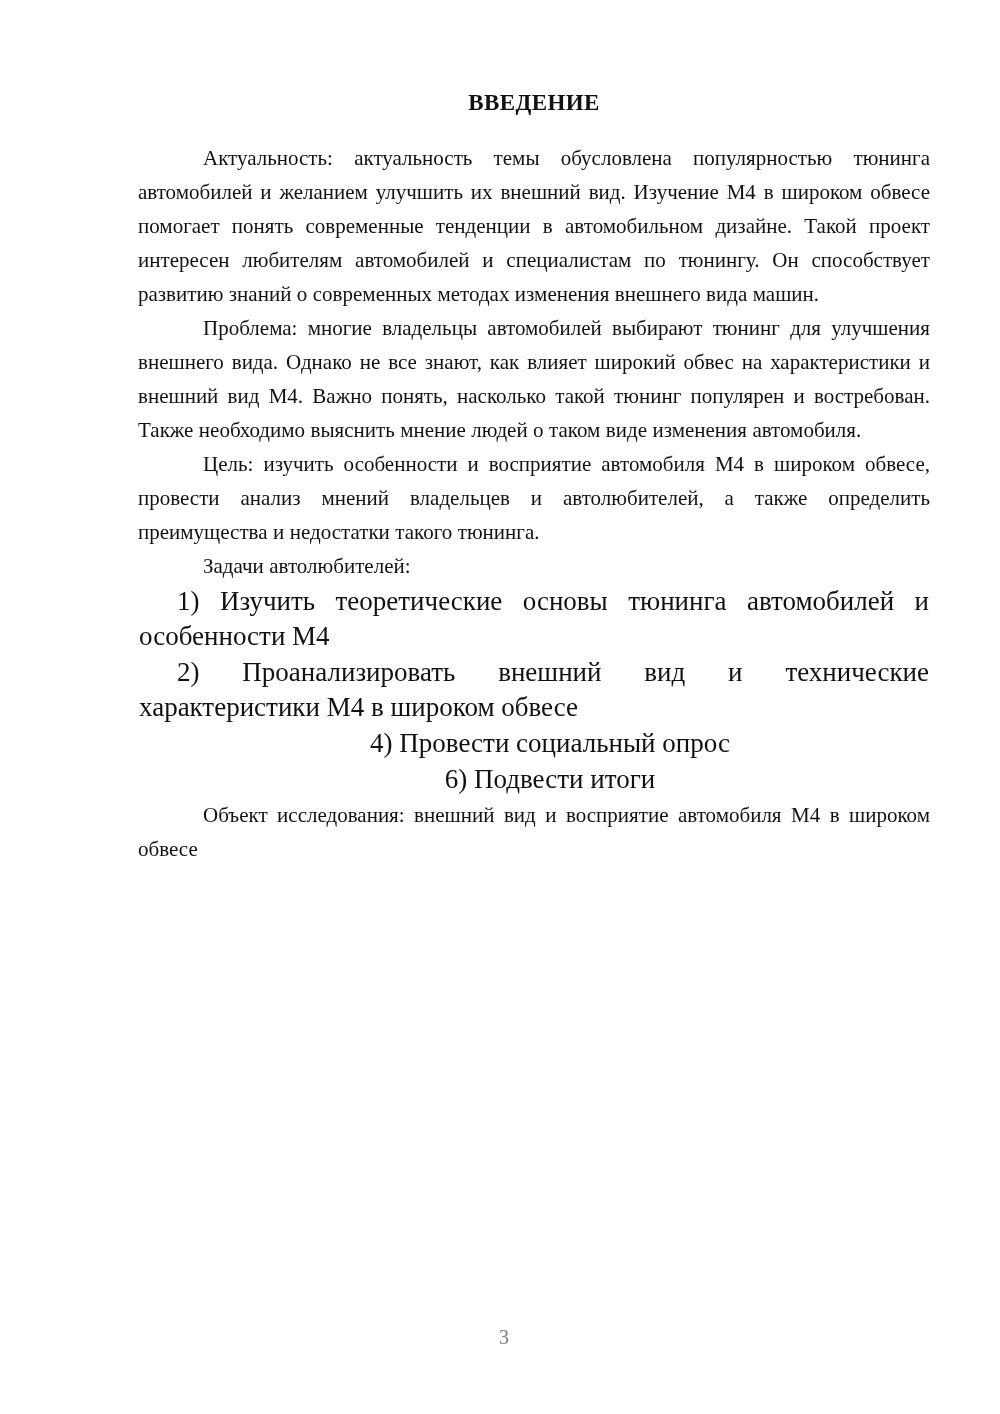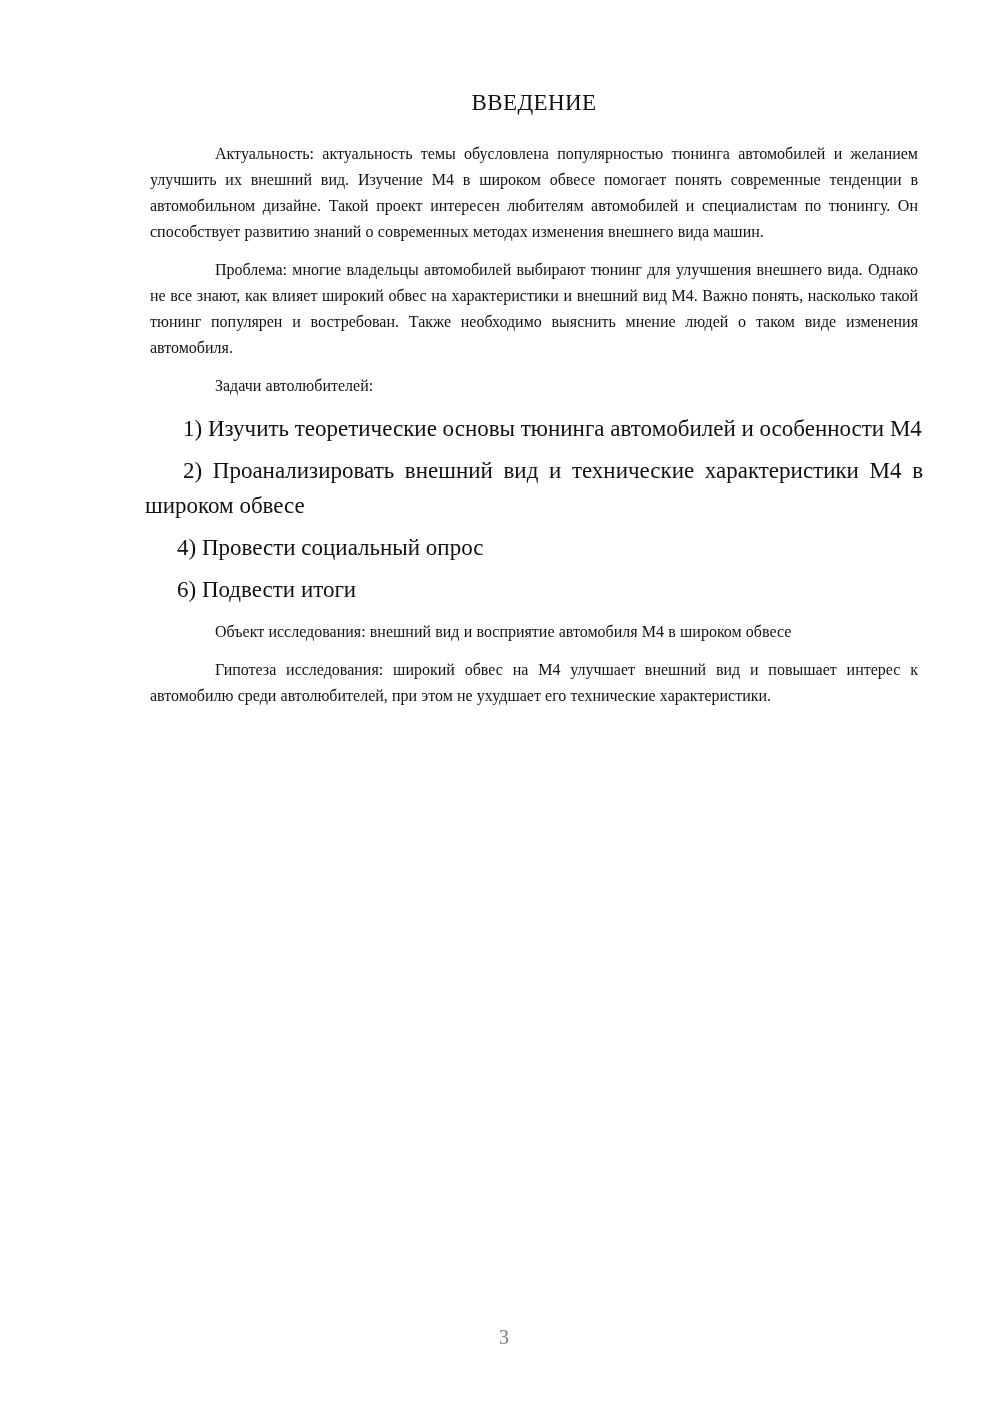--- a/index.html
+++ b/index.html
@@ -20,49 +20,49 @@
     box-sizing: border-box;
   }
   .content {
     position: absolute;
     left: 138px;
     top: 86px;
     width: 792px;
   }
   .doc-heading {
     font-size: 23px;
-    font-weight: normal;
+    font-weight: bold;
     text-align: center;
     letter-spacing: 0.4px;
     line-height: 34.5px;
     margin: 0 0 20px 0;
   }
   .para {
-    font-size: 16px;
-    line-height: 26px;
+    font-size: 21px;
+    line-height: 34px;
     text-align: justify;
     text-justify: inter-word;
-    margin: 12px;
+    margin: 0;
     text-indent: 65px;
     hyphens: none;
     word-spacing: 0.2px;
   }
   .para.last-line-left {
     text-align-last: left;
   }
   .list-item {
-    font-size: 23px;
+    font-size: 27px;
     line-height: 35px;
     text-align: justify;
     text-justify: inter-word;
     text-indent: 38px;
-    margin: 7px;
+    margin: 1px;
   }
   .list-item.short {
-    text-align: left;
+    text-align: center;
     text-indent: 32px;
   }
   .list-item.justified-full {
     text-indent: 38px;
   }
   .page-number {
     position: absolute;
     left: 0;
     top: 1326px;
     width: 1000px;
@@ -79,35 +79,35 @@
 <div class="page">
 
   <div class="content">
 
     <h1 class="doc-heading">ВВЕДЕНИЕ</h1>
 
     <p class="para last-line-left">Актуальность: актуальность темы обусловлена популярностью тюнинга автомобилей и желанием улучшить их внешний вид. Изучение M4 в широком обвесе помогает понять современные тенденции в автомобильном дизайне. Такой проект интересен любителям автомобилей и специалистам по тюнингу. Он способствует развитию знаний о современных методах изменения внешнего вида машин.</p>
 
     <p class="para last-line-left">Проблема: многие владельцы автомобилей выбирают тюнинг для улучшения внешнего вида. Однако не все знают, как влияет широкий обвес на характеристики и внешний вид M4. Важно понять, насколько такой тюнинг популярен и востребован. Также необходимо выяснить мнение людей о таком виде изменения автомобиля.</p>
 
+    <p class="para last-line-left">Цель: изучить особенности и восприятие автомобиля M4 в широком обвесе, провести анализ мнений владельцев и автолюбителей, а также определить преимущества и недостатки такого тюнинга.</p>
 
     <p class="para last-line-left">Задачи автолюбителей:</p>
 
     <p class="list-item justified-full">1)  Изучить теоретические основы тюнинга автомобилей и особенности M4</p>
 
     <p class="list-item justified-full">2) Проанализировать внешний вид и технические характеристики M4 в широком обвесе</p>
 
 
     <p class="list-item short">4) Провести социальный опрос</p>
 
     <p class="list-item short">6) Подвести итоги</p>
 
     <p class="para last-line-left">Объект исследования: внешний вид и восприятие автомобиля M4 в широком обвесе</p>
 
 
-    <p class="para last-line-left">Гипотеза исследования: широкий обвес на M4 улучшает внешний вид и повышает интерес к автомобилю среди автолюбителей, при этом не ухудшает его технические характеристики.</p>
 
 
   </div>
 
   <div class="page-number">3</div>
 
 </div>
 
 </body></html>

